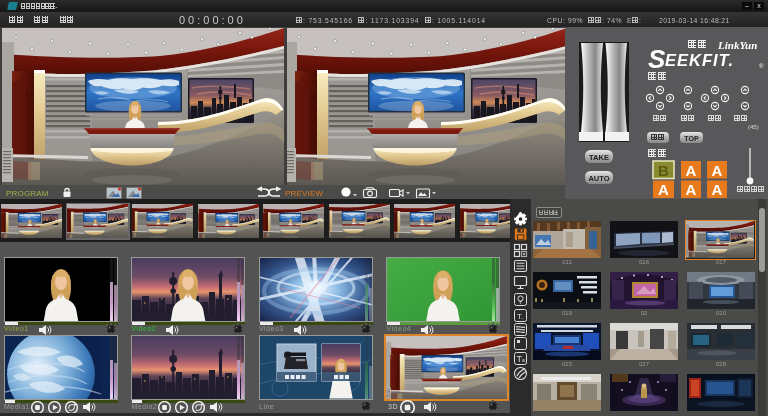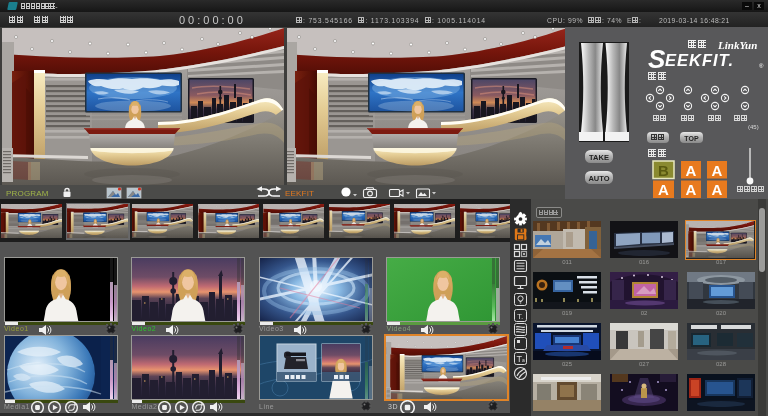--- a/index.html
+++ b/index.html
@@ -182,21 +182,21 @@
         </g>
 </svg>
 <svg class="abs" style="left:254px;top:1px" width="30" height="12" viewBox="0 0 30 12">
   <g stroke="#f4f4f4" stroke-width="1.5" fill="none">
     <path d="M7.5,2.9 L10,2.9 C16.5,2.9 16.5,10 10,10 L4,10"></path>
     <path d="M22.5,2.9 L20,2.9 C13.5,2.9 13.5,10 20,10 L26,10"></path>
   </g>
   <path d="M8,0.3 L2.5,2.9 L8,5.5 Z" fill="#f4f4f4"></path>
   <path d="M22,0.3 L27.5,2.9 L22,5.5 Z" fill="#f4f4f4"></path>
 </svg>
-<div class="abs" style="left:285px;top:4px;font-size:8px;color:#e07820;letter-spacing:.2px">EEKFIT</div>
+<div class="abs" style="left:285px;top:4px;font-size:8px;color:#e07820;letter-spacing:.2px">PREVIEW</div>
 <svg class="abs" style="left:340px;top:2px" width="100" height="11" viewBox="0 0 100 11">
   <circle cx="6" cy="5" r="4.6" fill="#fff"></circle>
   <path d="M13,7 L17,7 L15,9.5 Z" fill="#ccc"></path>
   <g fill="none" stroke="#f0f0f0" stroke-width="1.1">
     <rect x="23.5" y="2.5" width="13" height="8" rx="1.5"></rect>
     <circle cx="30" cy="6.5" r="2.4"></circle>
     <path d="M26,2.5 L27,0.8 L33,0.8 L34,2.5"></path>
   </g>
   <g fill="none" stroke="#f0f0f0" stroke-width="1.1">
     <rect x="49.5" y="2.5" width="10" height="7" rx="1"></rect>

